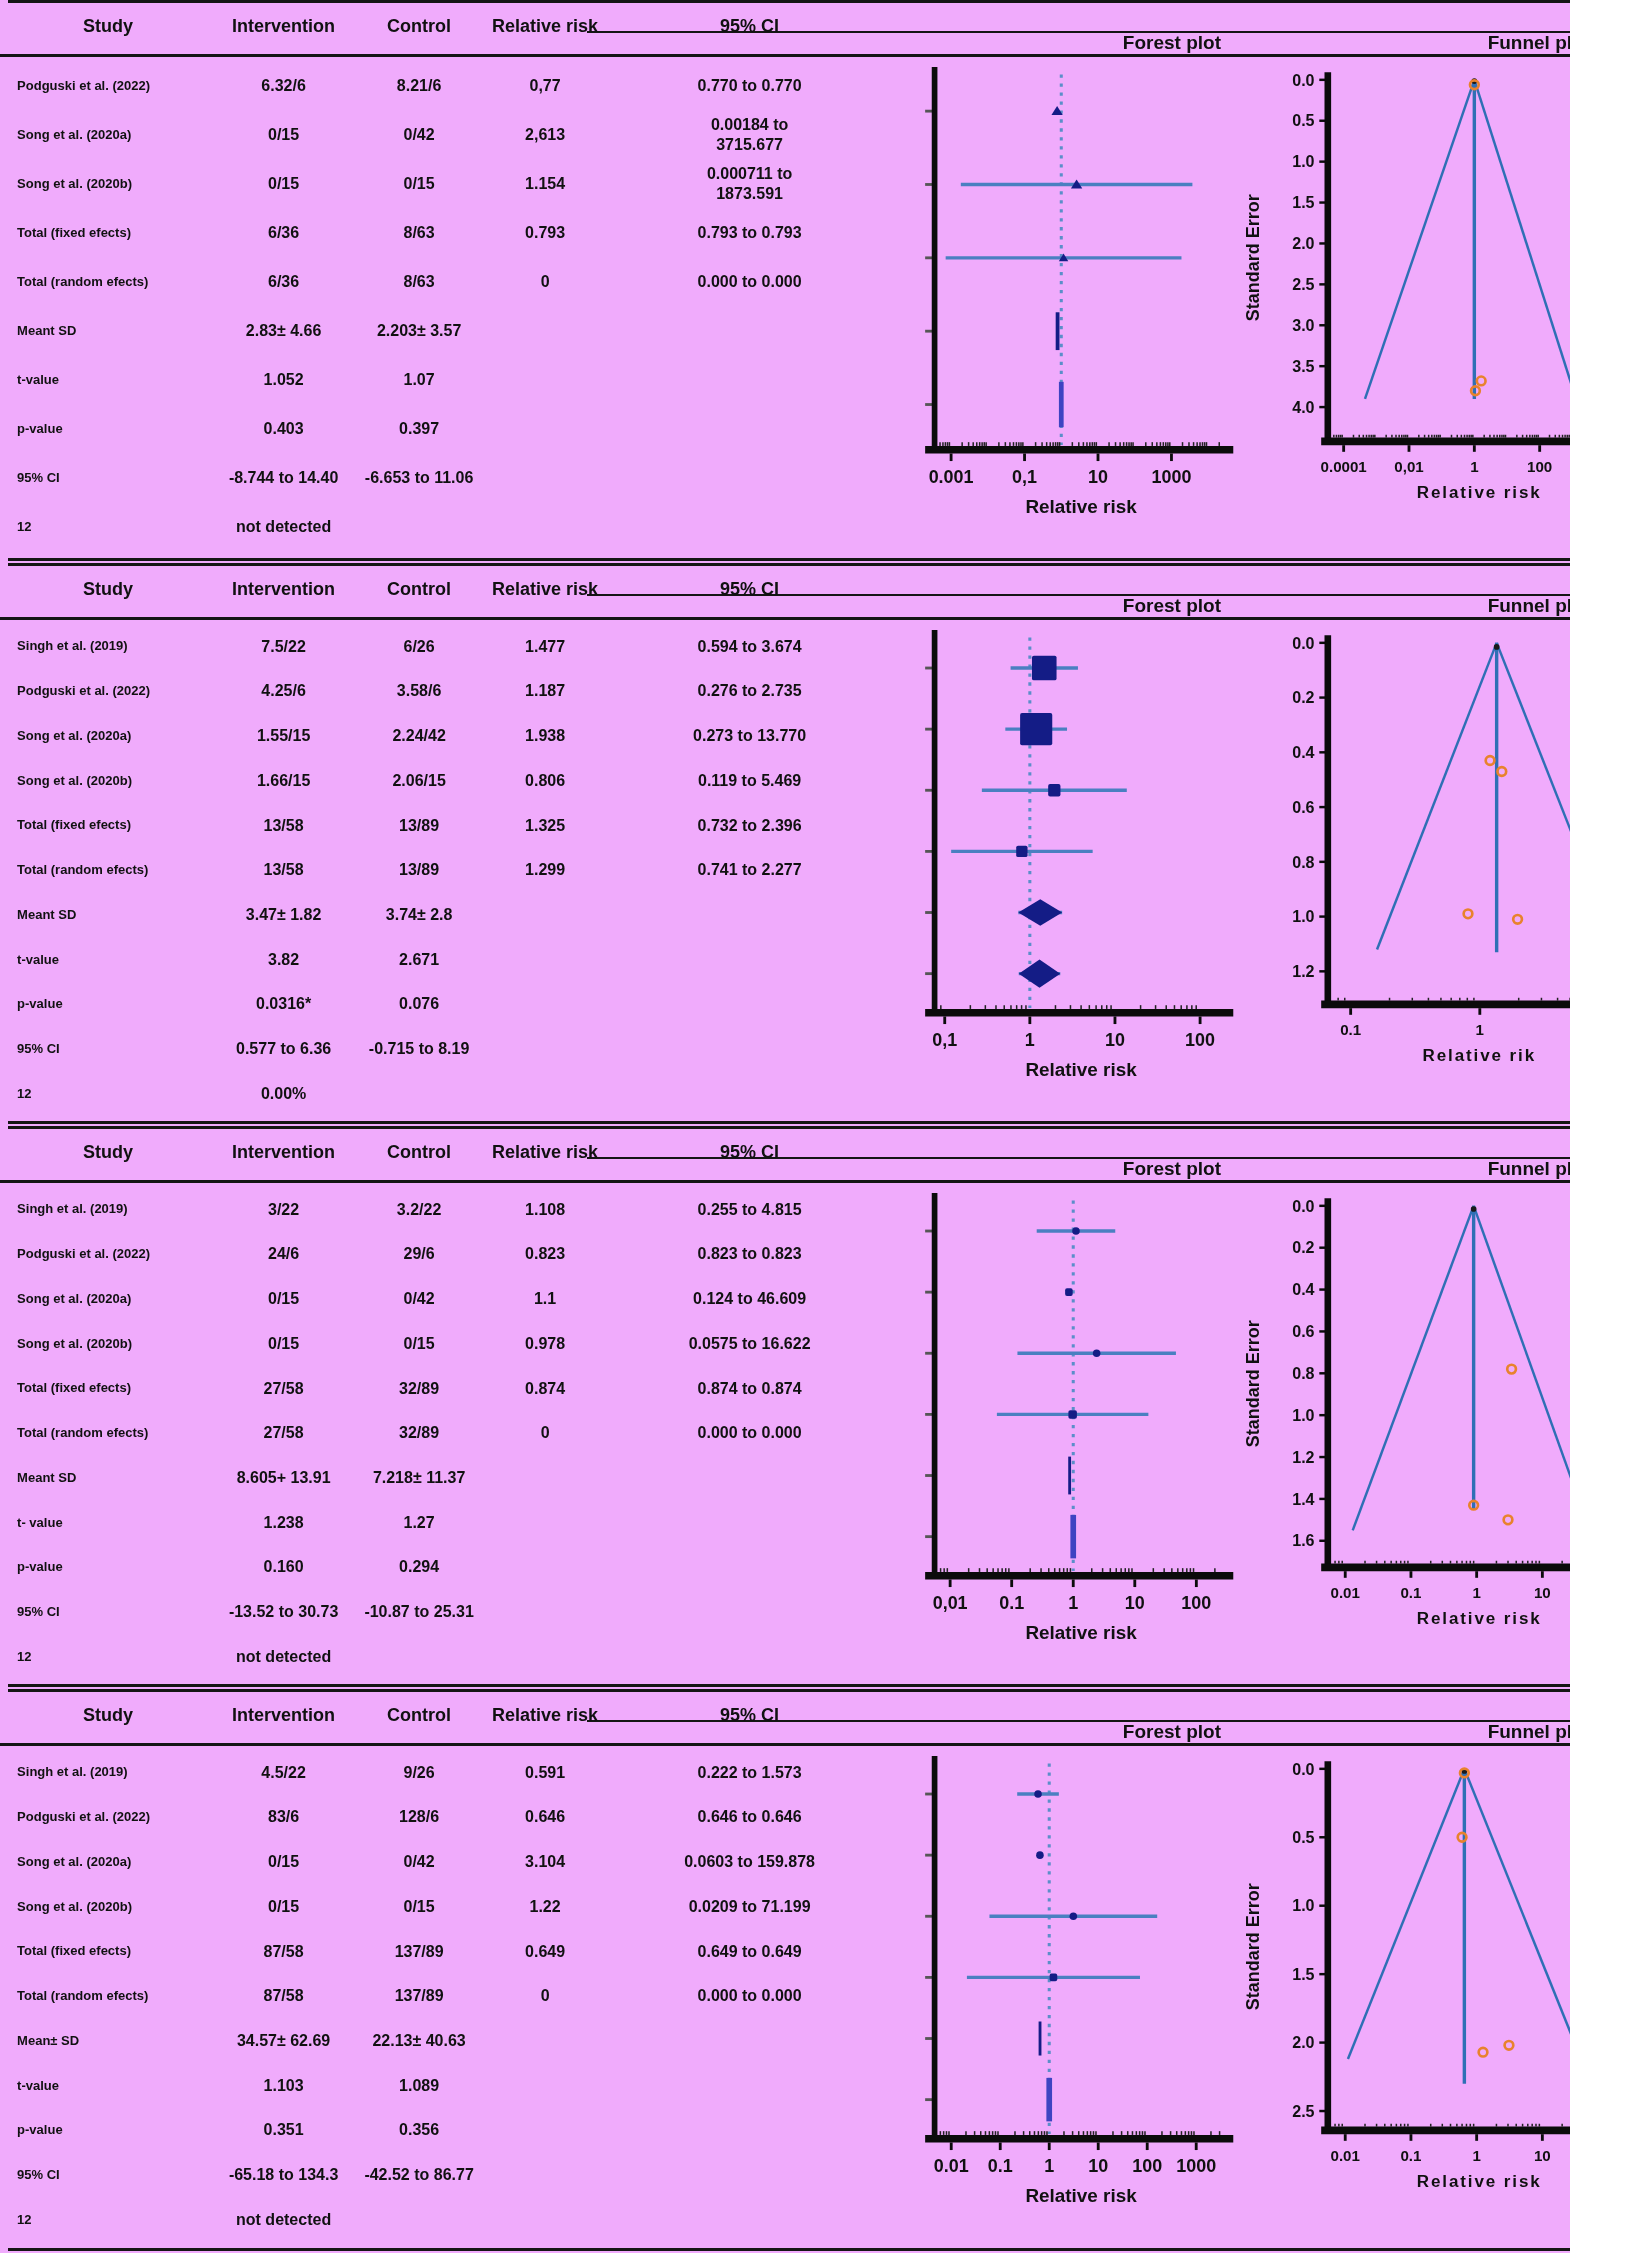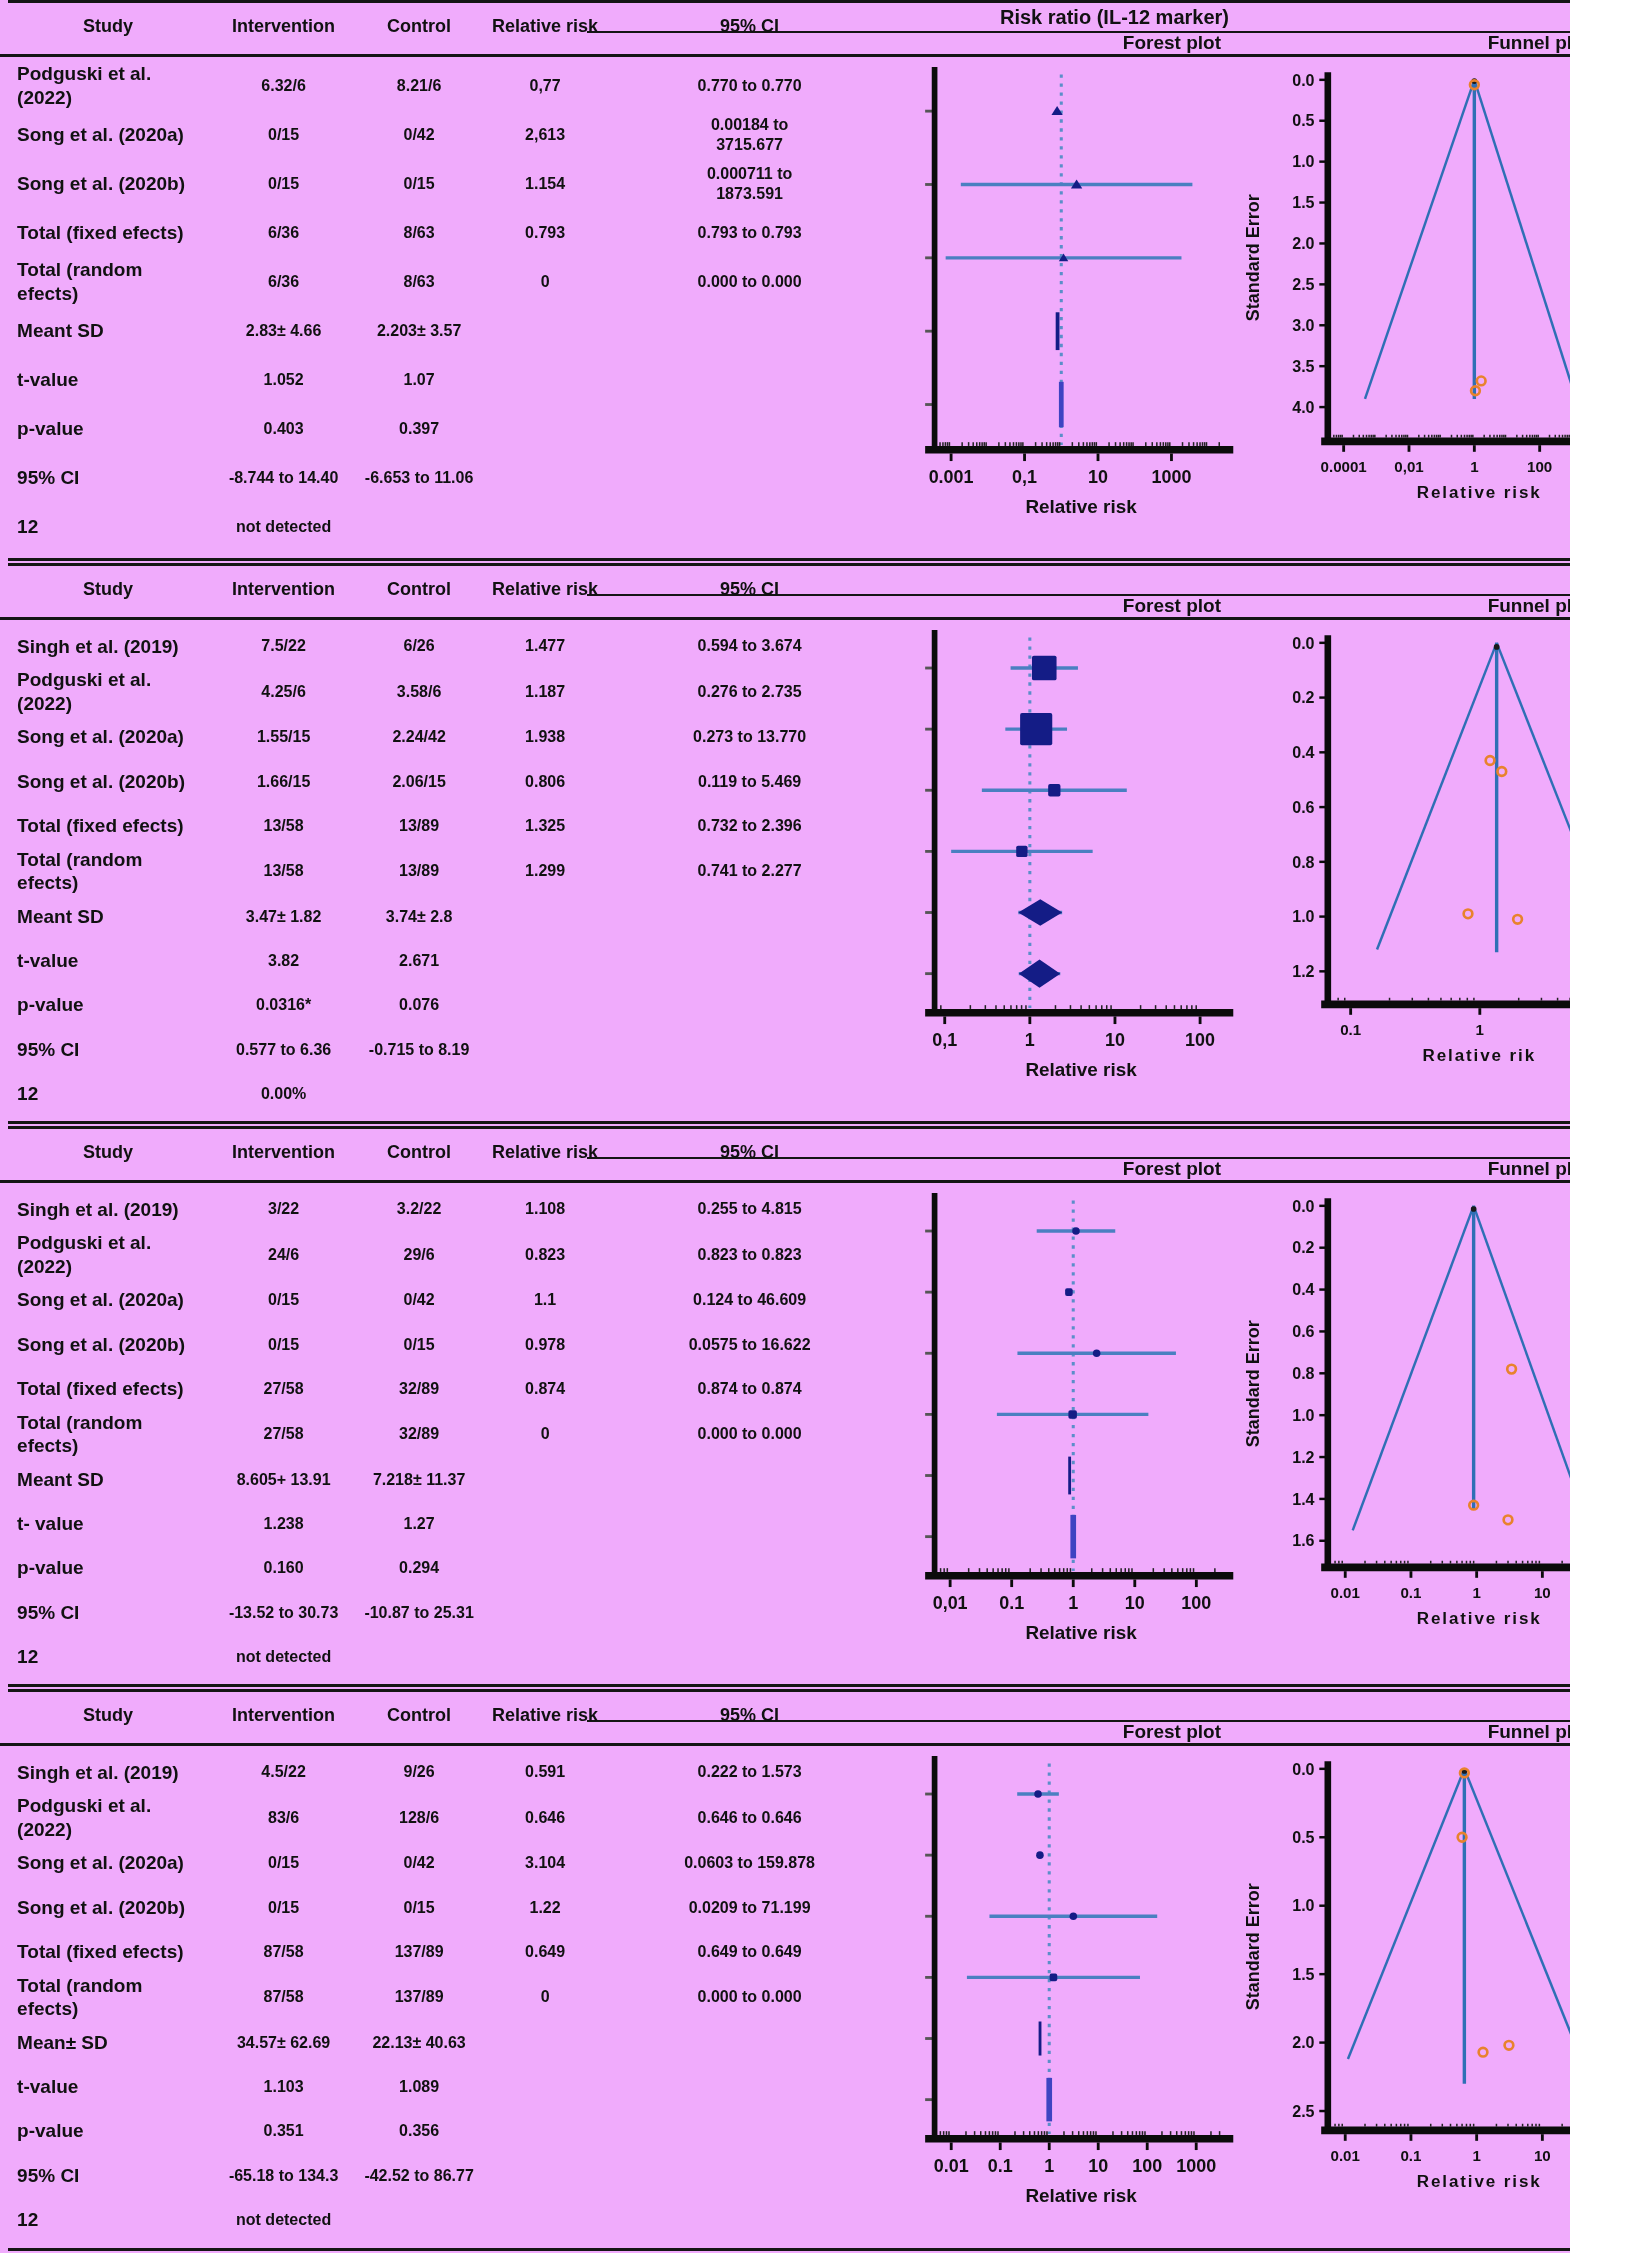--- a/index.html
+++ b/index.html
@@ -6,40 +6,39 @@
   body{font-family:"Liberation Sans",sans-serif;font-weight:700;color:#111;}
   #figure{position:relative;width:1570px;height:2253px;background:#f0abfc;overflow:hidden;}
   .panel{position:absolute;left:0;width:1647px;}
   .rule{position:absolute;background:#151515;}
   .risk-title{position:absolute;text-align:center;font-size:20px;}
   .plot-label{position:absolute;text-align:right;font-size:19px;}
   .thead{position:absolute;display:grid;grid-template-columns:201px 150px 121px 131px 278px;}
   .thead .cell{font-size:18px;}
   .tbody{position:absolute;display:grid;grid-template-columns:201px 150px 121px 131px 278px;}
   .cell{display:flex;align-items:center;justify-content:center;text-align:center;white-space:pre-line;line-height:1.22;font-size:16px;}
-  .cell.study{justify-content:flex-start;text-align:left;padding-left:9.5px;font-size:19px;}
+  .cell.study{justify-content:flex-start;text-align:left;padding-left:9.5px;font-size:13px;}
   svg text{font-family:"Liberation Sans",sans-serif;font-weight:700;fill:#111;}
 </style>
 </head>
 <body>
 
 <div id="figure">
     <div class="panel" style="top: 0px; height: 563px;">
       <div class="rule" style="left: 7.6px; top: 0px; width: 1633px; height: 2.8px;"></div>
       <div class="rule" style="left: 587px; top: 31px; width: 1055px; height: 1.9px;"></div>
       <div class="rule" style="left: 0px; top: 54px; width: 1647px; height: 2.8px;"></div>
       <div class="rule" style="left: 7.6px; top: 558px; width: 1633px; height: 2.8px;"></div>
       <div class="thead" style="left: 7.6px; top: 3.8px; width: 880px; height: 47px;">
         <div class="cell">Study</div>
         <div class="cell">Intervention</div>
         <div class="cell">Control</div>
         <div class="cell">Relative risk</div>
         <div class="cell">95% CI</div>
       </div>
-      <div class="risk-title" style="left: 587px; top: 5.7px; width: 1055px;">Risk ratio (IL-12 marker)</div>
       <div class="plot-label" style="left: 890px; top: 32px; width: 331px;">Forest plot</div>
       <div class="plot-label" style="left: 1230px; top: 32px; width: 360px;">Funnel plot</div>
       <div class="tbody" style="left: 7.6px; top: 61px; width: 880px; height: 490px; grid-template-rows: repeat(10, 1fr);">
         <div class="cell study">Podguski et al. (2022)</div>
         <div class="cell">6.32/6</div>
         <div class="cell">8.21/6</div>
         <div class="cell">0,77</div>
         <div class="cell">0.770 to 0.770</div>
         <div class="cell study">Song et al. (2020a)</div>
         <div class="cell">0/15</div>

